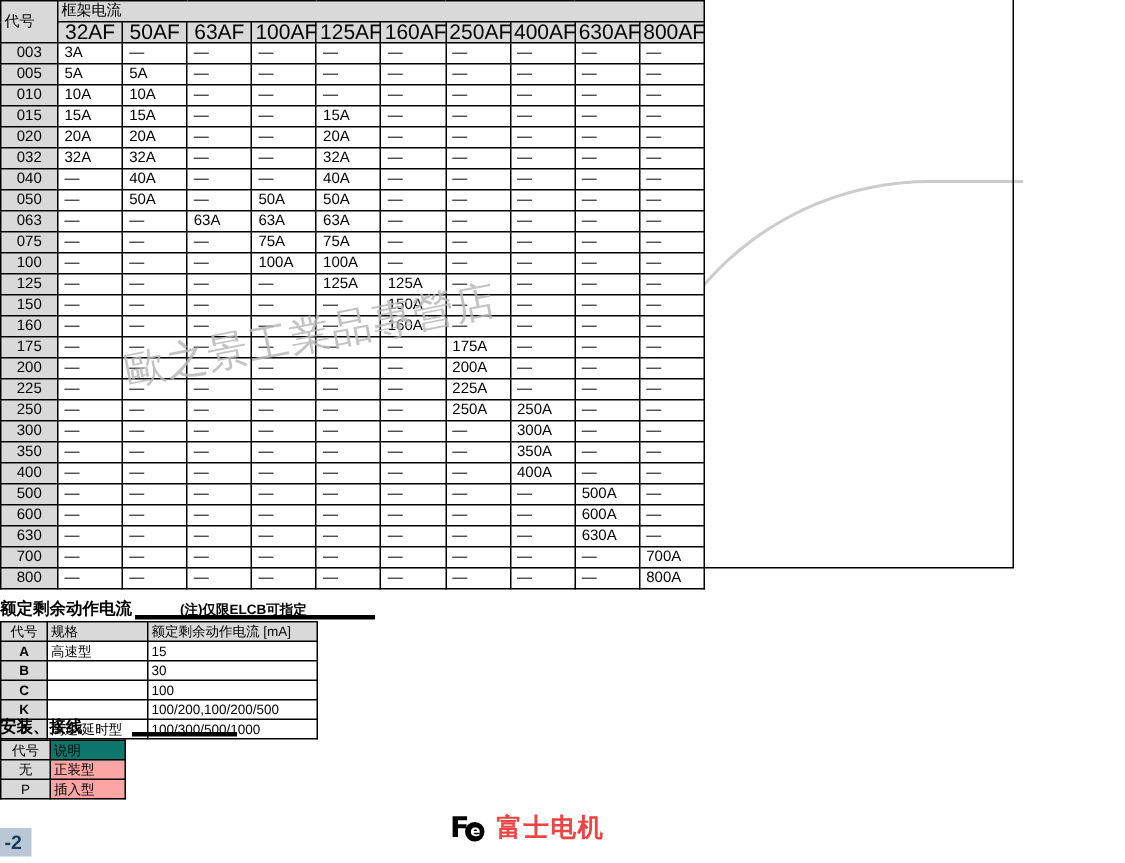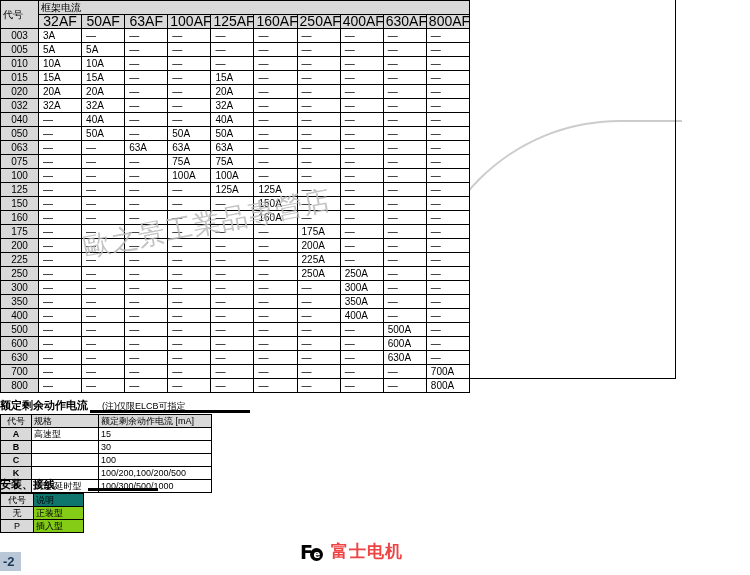--- a/index.html
+++ b/index.html
@@ -77,22 +77,22 @@
     width: 230px;
   }
   .sec-title {
     font-size: 11px;
     font-weight: bold;
     margin: 0 0 1px 0;
     display: inline-block;
   }
   .sec-note {
     font-size: 9px;
-    font-weight: normal;
-    margin-left: 14px;
+    font-weight: bold;
+    margin-left: 32px;
   }
   table.small {
     border-collapse: collapse;
     table-layout: fixed;
     width: 212px;
   }
   table.small td, table.small th {
     border: 1px solid #000000;
     font-size: 9px;
     line-height: 10px;
@@ -130,21 +130,21 @@
     width: 84px;
   }
   table.small2 td, table.small2 th {
     border: 1px solid #000000;
     font-size: 9px;
     line-height: 10px;
     height: 12px;
     padding: 0 2px;
     font-weight: normal;
     vertical-align: middle;
-    background: #84cc16;
+    background: #fca5a5;
   }
   table.small2 th { background: #0f766e; text-align: left; }
   table.small2 td.c1, table.small2 th.c1 {
     width: 28px; text-align: center; background: #d9d9d9;
   }
   table.small2 td.c2 { text-align: left; }
 
   
   .thick-rule {
     position: absolute;

